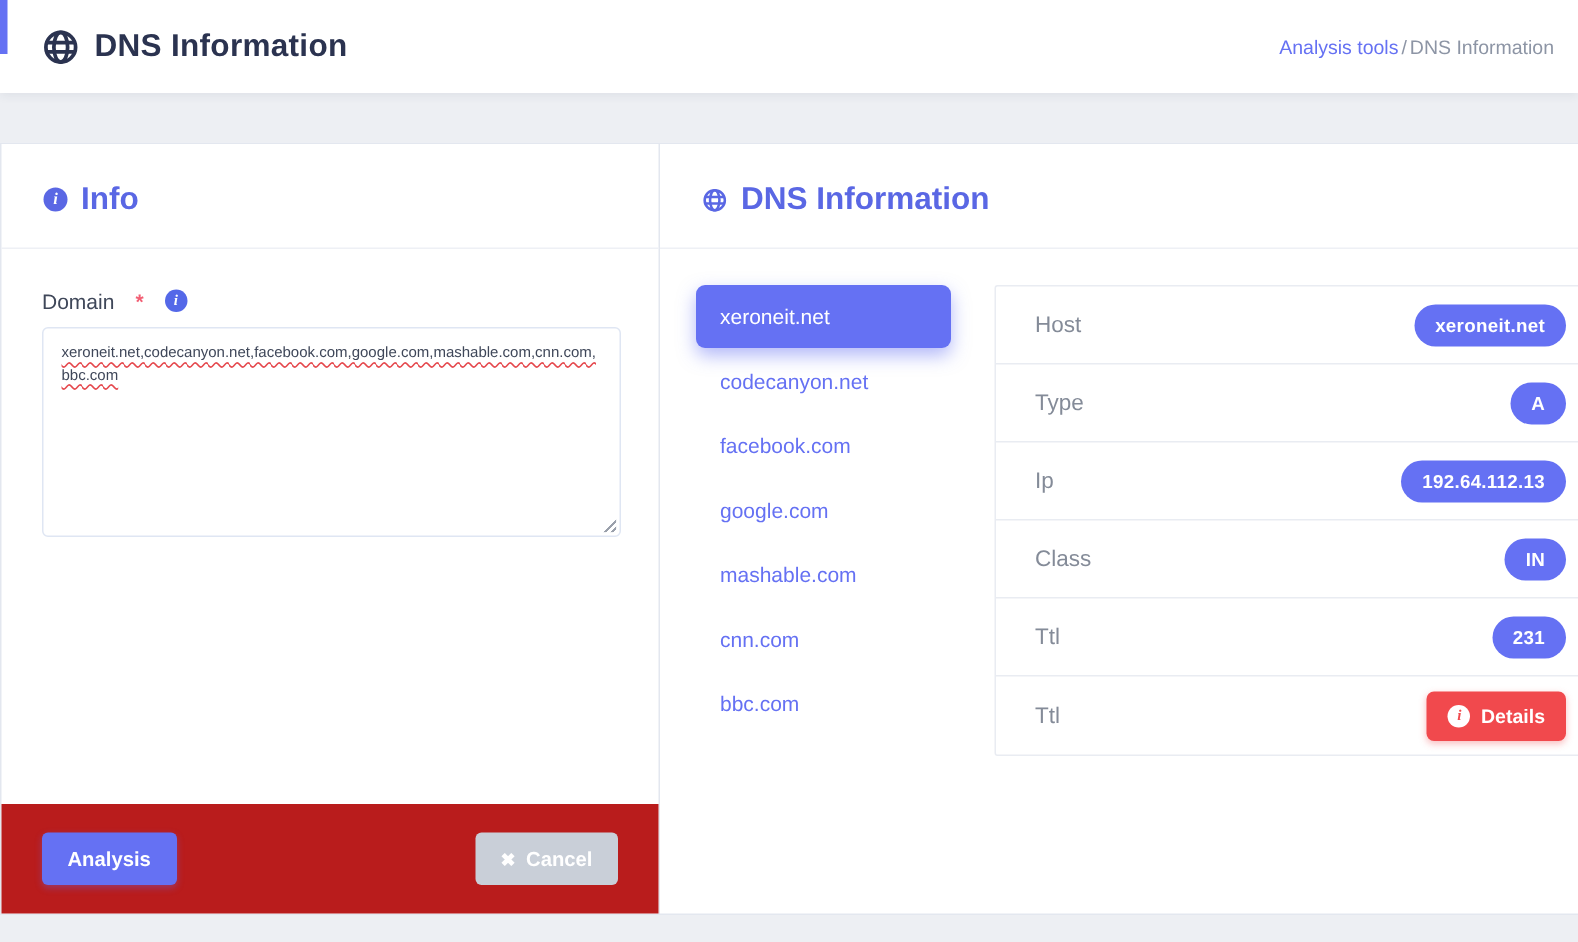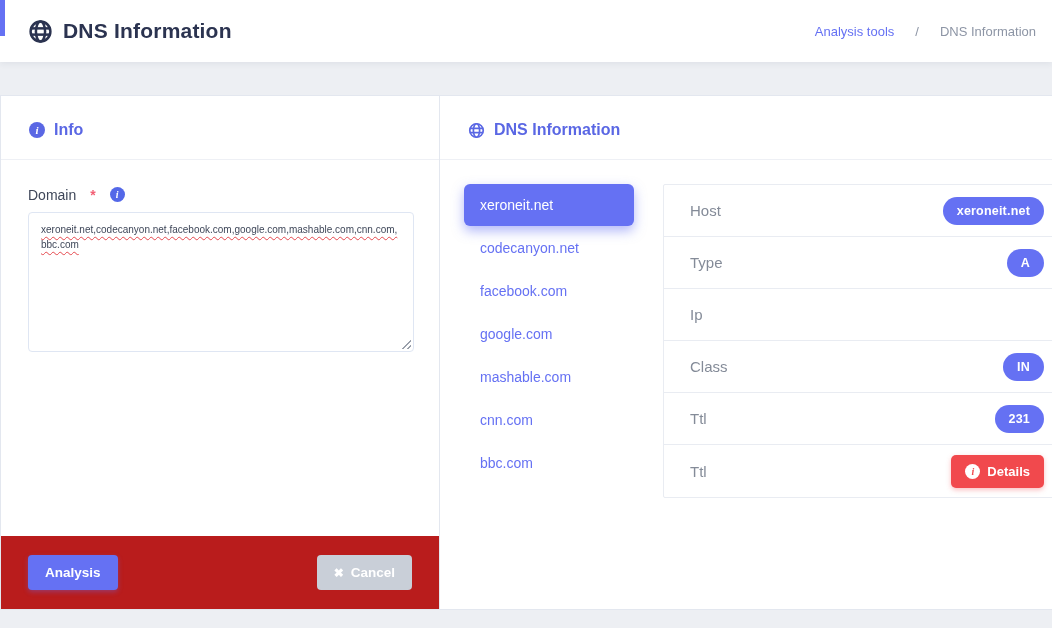--- a/index.html
+++ b/index.html
@@ -25,21 +25,21 @@
   .topbar-accent {
     position:absolute; left:0; top:0;
     width:5px; height:36px;
     background:#6571f3;
   }
   .page-title-wrap { display:flex; align-items:center; gap:10px; }
   .globe-lg { width:25px; height:25px; color:#2b3350; }
   .page-title {
     font-size:21px; font-weight:700; color:#2b3350; letter-spacing:0.2px;
   }
-  .breadcrumb { font-size:13px; color:#8d95a5; display:flex; gap:21px; align-items:center; }
+  .breadcrumb { font-size:13px; color:#8d95a5; display:flex; gap:2px; align-items:center; }
   .breadcrumb a { color:#6571f3; text-decoration:none; cursor:pointer; }
 
   
   .content {
     display:flex;
     margin-top:33px;
     height:515px;
   }
   .panel-left {
     width:440px; flex-shrink:0;
@@ -53,21 +53,21 @@
     border-top:1px solid #e3e7ef;
     border-bottom:1px solid #e3e7ef;
     display:flex; flex-direction:column;
   }
   .panel-header {
     padding:25px 28px 20px 28px;
     border-bottom:1px solid #eef0f5;
     display:flex; align-items:center; gap:9px;
     flex-shrink:0;
   }
-  .panel-title { font-size:16px; font-weight:700; color:#5a67e4; }
+  .panel-title { font-size:21px; font-weight:700; color:#5a67e4; }
   .circle-info {
     width:16px; height:16px; border-radius:50%;
     background:#5a67e4; color:#ffffff;
     font-size:11px; font-weight:700; font-style:italic;
     display:inline-flex; align-items:center; justify-content:center;
     font-family:"Liberation Serif", serif;
   }
   .globe-sm { width:17px; height:17px; color:#5a67e4; }
 
   
@@ -252,20 +252,21 @@
         <div class="record-row">
           <span class="record-label">Host</span>
           <span class="badge">xeroneit.net</span>
         </div>
         <div class="record-row">
           <span class="record-label">Type</span>
           <span class="badge">A</span>
         </div>
         <div class="record-row">
           <span class="record-label">Ip</span>
+          <span class="badge">192.64.112.13</span>
         </div>
         <div class="record-row">
           <span class="record-label">Class</span>
           <span class="badge">IN</span>
         </div>
         <div class="record-row">
           <span class="record-label">Ttl</span>
           <span class="badge">231</span>
         </div>
         <div class="record-row">

